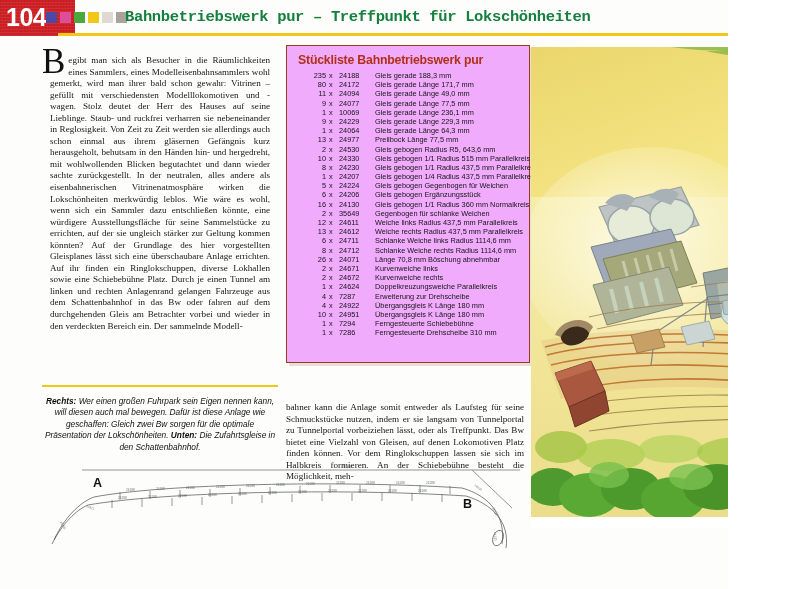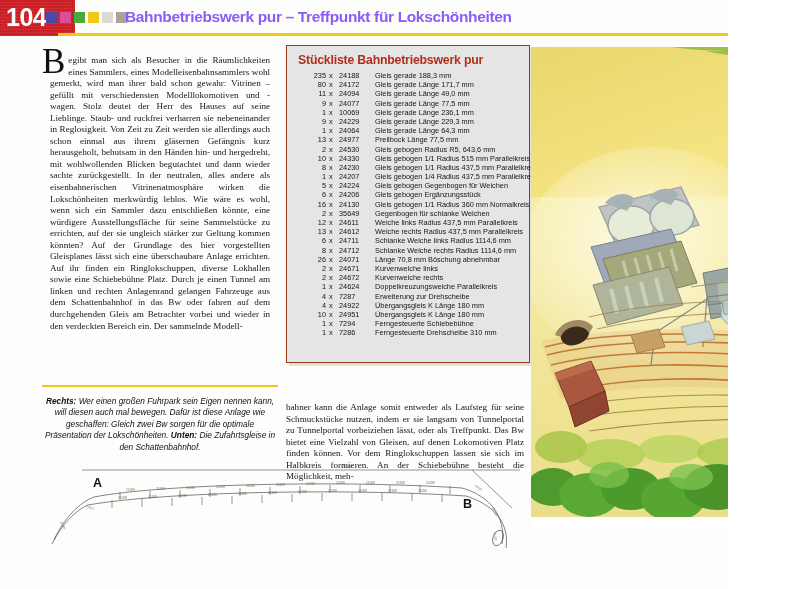--- a/index.html
+++ b/index.html
@@ -56,25 +56,25 @@
   }
   .swatch {
     width: 11px;
     height: 11px;
   }
 
   .header-title {
     position: absolute;
     left: 125px;
     top: 8px;
-    font-family: Liberation Sans, sans-serif;
+    font-family: Liberation Mono, monospace;
     font-weight: bold;
     font-size: 15.5px;
     letter-spacing: -0.35px;
-    color: #8b5cf6;
+    color: #15803d;
     white-space: nowrap;
   }
 
   .header-rule {
     position: absolute;
     left: 58px;
     top: 33px;
     width: 742px;
     height: 3px;
     background: #f1c718;
@@ -139,21 +139,21 @@
   }
   .col-right-text p { margin: 0; }
 
   
   .partslist {
     position: absolute;
     left: 286px;
     top: 45px;
     width: 244px;
     height: 318px;
-    background: #e5e5e5;
+    background: #f0abfc;
     border: 1.2px solid #9a3a1c;
     box-sizing: border-box;
     box-shadow: 3px 3px 0 rgba(120,90,40,0.18);
   }
   .partslist-title {
     font-family: "Liberation Sans", sans-serif;
     font-weight: bold;
     font-size: 12.3px;
     color: #b0301a;
     padding: 7px 0 4px 11px;

